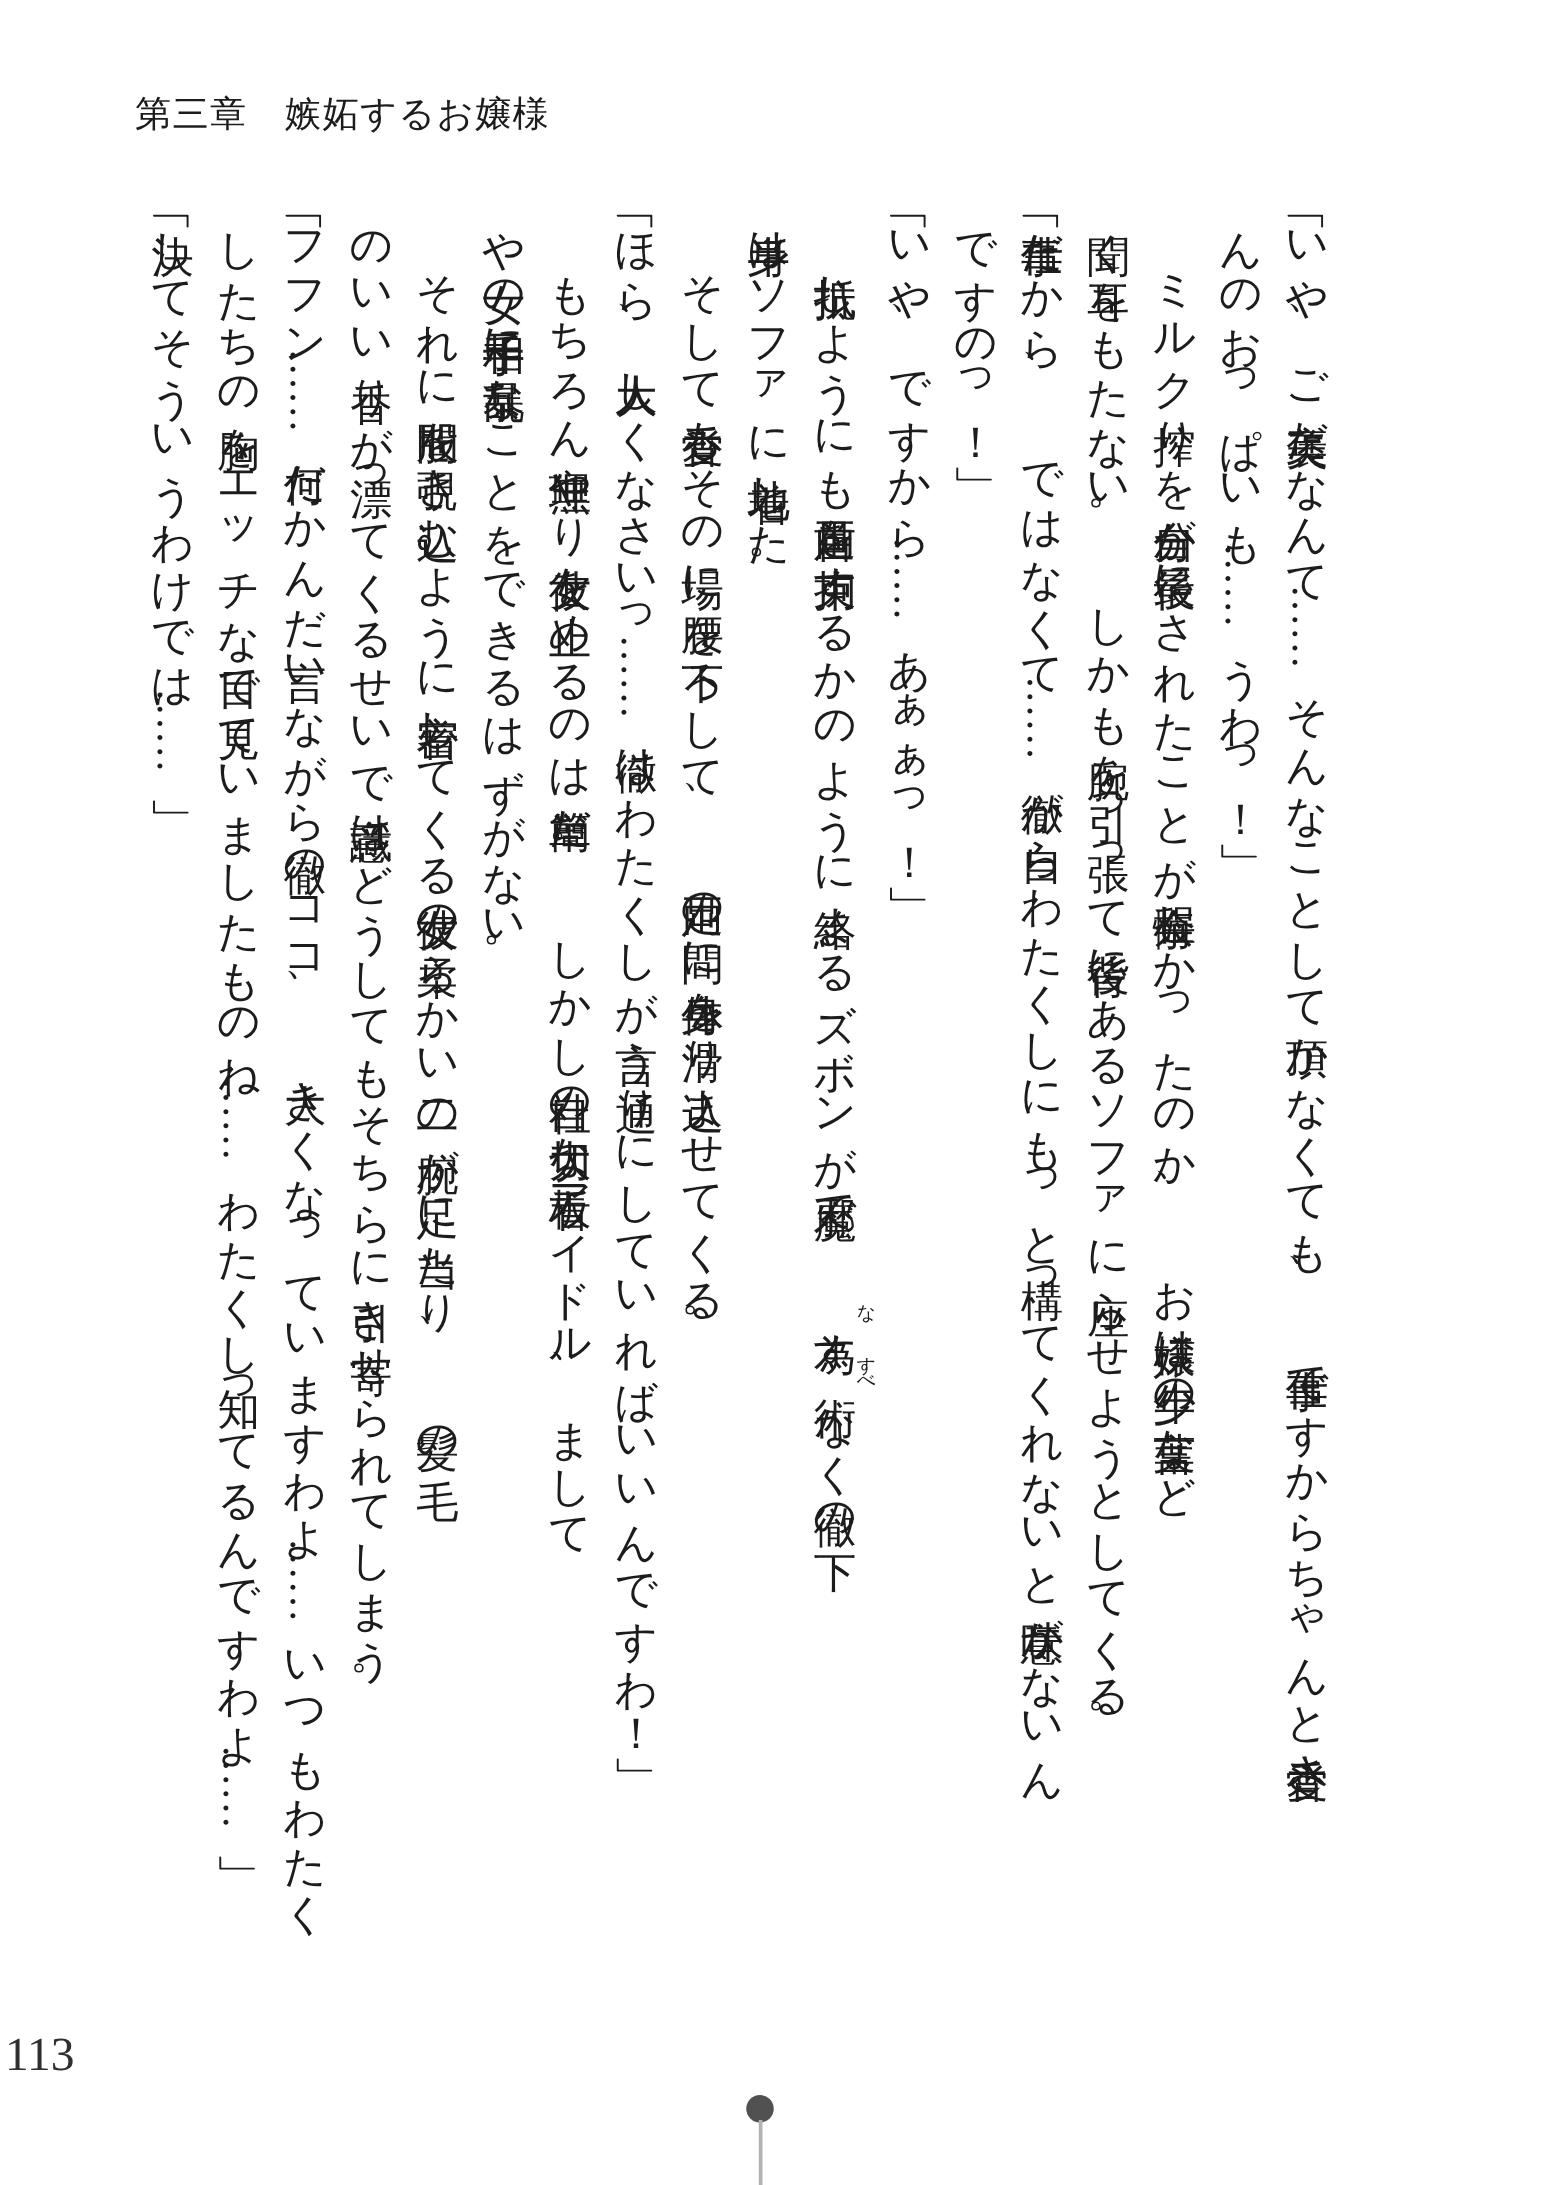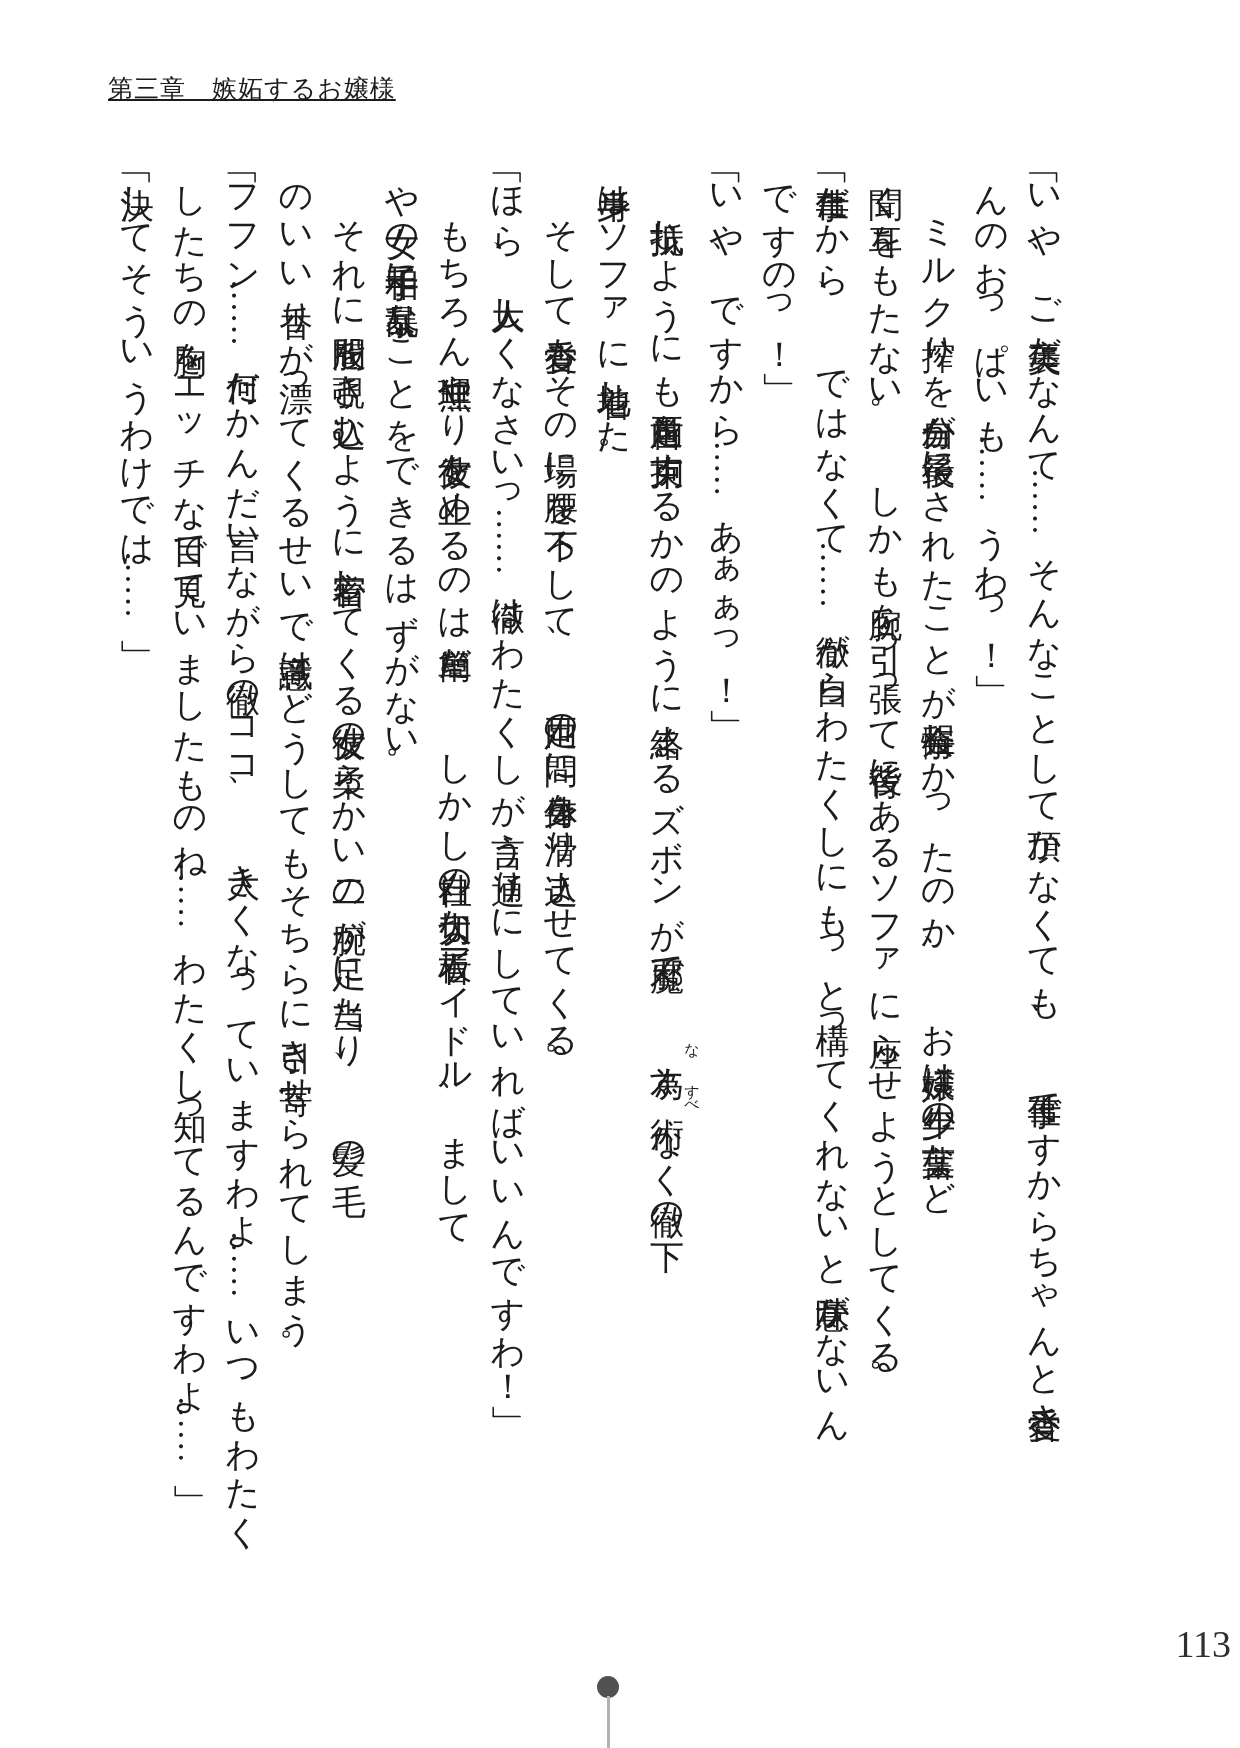--- a/index.html
+++ b/index.html
@@ -7,44 +7,43 @@
     width:1240px;height:1748px;
     background:#ffffff;
     position:relative;
     font-family:"Liberation Serif","DejaVu Serif",serif;
     color:#1c1c1c;
     overflow:hidden;
   }
   .chapter-header{
     position:absolute;
     left:108px;top:72px;
-    font-size:25px;
+    font-size:29px;
     letter-spacing:1px;
     white-space:pre;
-    text-decoration:underline;
   }
   .text-block{
     position:absolute;
     top:162px;right:169px;
     writing-mode:vertical-rl;
     text-orientation:mixed;
     font-size:34px;
   }
   .col{
     line-height:53px;
     white-space:nowrap;
     letter-spacing:0;
   }
   ruby{ruby-position:over;}
   rt{font-size:15px;letter-spacing:0;}
   .page-number{
     position:absolute;
-    left:15px;width:1216px;
+    left:4px;width:1216px;
     top:1622px;
-    text-align:right;
+    text-align:left;
     font-size:38px;
     color:#2f2f2f;
   }
   .pin-dot{
     position:absolute;
     left:597px;top:1676px;
     width:22px;height:22px;
     border-radius:50%;
     background:#515151;
   }

